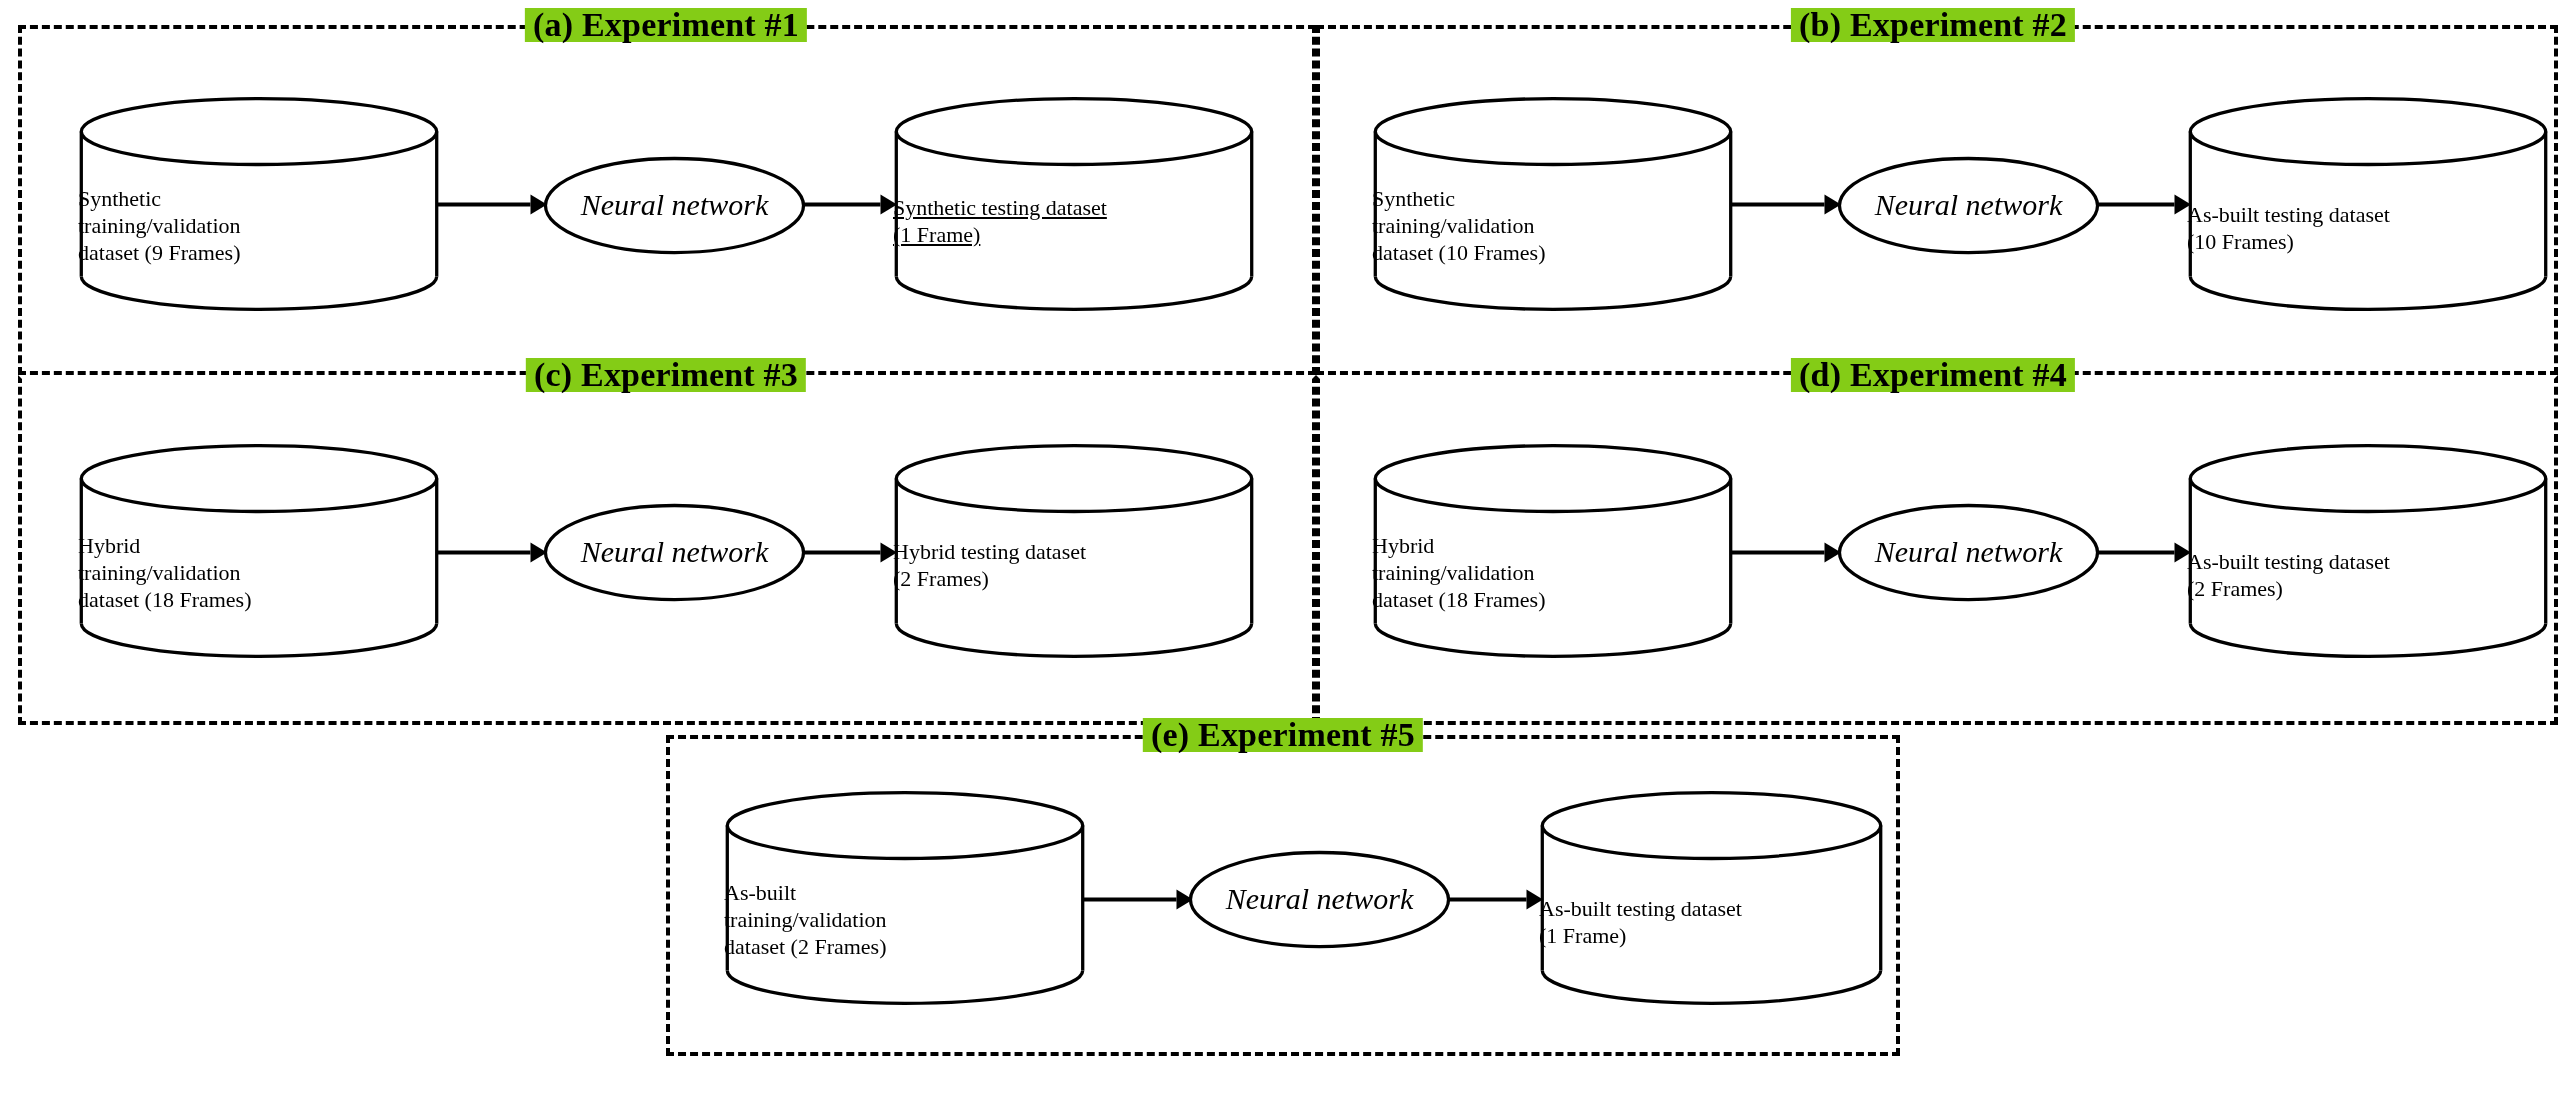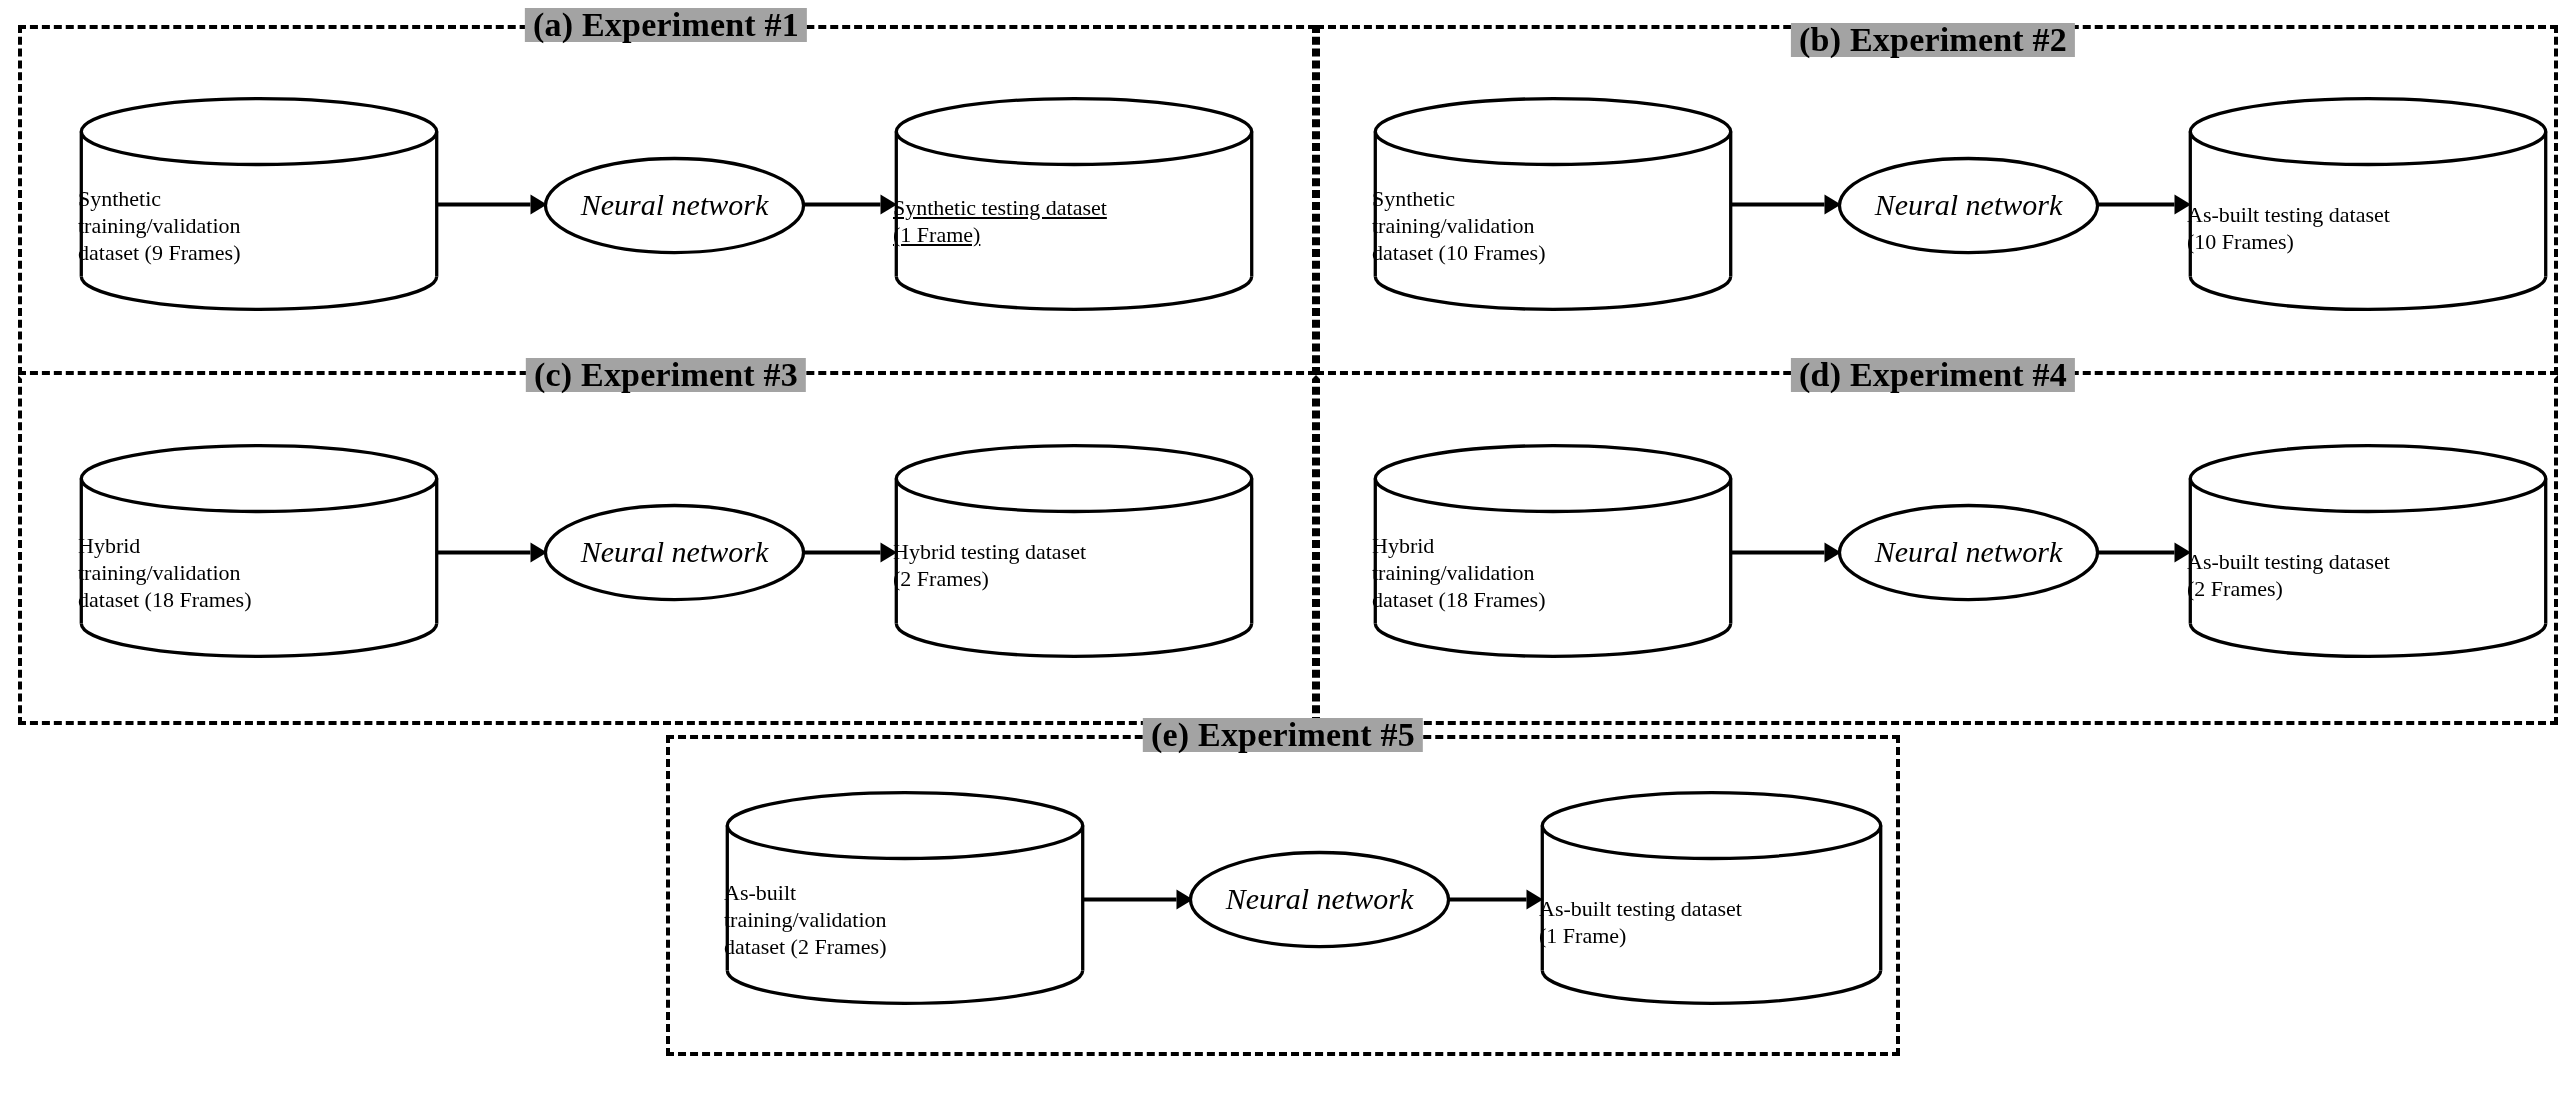--- a/index.html
+++ b/index.html
@@ -25,21 +25,21 @@
     box-sizing: border-box;
     border: 4.1px dashed #000000;
     background: transparent;
   }
   
   .no-top    { border-top-color: transparent; }
 
   
   .panel-caption {
     position: absolute;
-    background: #a3a3a3;
+    background: #84cc16;
     font-weight: bold;
     font-size: 34px;
     line-height: 1;
     white-space: nowrap;
     padding: 0 8.2px;
     letter-spacing: 0.2px;
     transform: translate(-50%, -50%);
     z-index: 6;
   }
 
@@ -152,21 +152,21 @@
       <path d="M4,42 L4,218" fill="none" stroke="#000" stroke-width="4"></path>
       <path d="M436,42 L436,218" fill="none" stroke="#000" stroke-width="4"></path>
       <path d="M4,218 A216,40 0 0 0 436,218" fill="none" stroke="#000" stroke-width="4"></path>
       <ellipse cx="220" cy="42" rx="216" ry="40" fill="#fff" stroke="#000" stroke-width="4"></ellipse>
     </svg>
     <div class="cyl-label" style="top:98px;text-decoration:underline;">Synthetic testing dataset
 (1 Frame)</div>
   </div>
 
   <div class="panel" style="left:1316px; top:25px; width:1242px; height:350px;"></div>
-  <div class="panel-caption" style="left:1933px; top:40px;">(b) Experiment #2</div>
+  <div class="panel-caption" style="left:1933px; top:25px;">(b) Experiment #2</div>
 
   <div class="cyl" style="left:1372px; top:97px; width:362px; height:214px;">
     <svg viewBox="0 0 440 260" preserveAspectRatio="none">
       <path d="M4,42 L4,218" fill="none" stroke="#000" stroke-width="4"></path>
       <path d="M436,42 L436,218" fill="none" stroke="#000" stroke-width="4"></path>
       <path d="M4,218 A216,40 0 0 0 436,218" fill="none" stroke="#000" stroke-width="4"></path>
       <ellipse cx="220" cy="42" rx="216" ry="40" fill="#fff" stroke="#000" stroke-width="4"></ellipse>
     </svg>
     <div class="cyl-label" style="top:89px;">Synthetic
 training/validation

